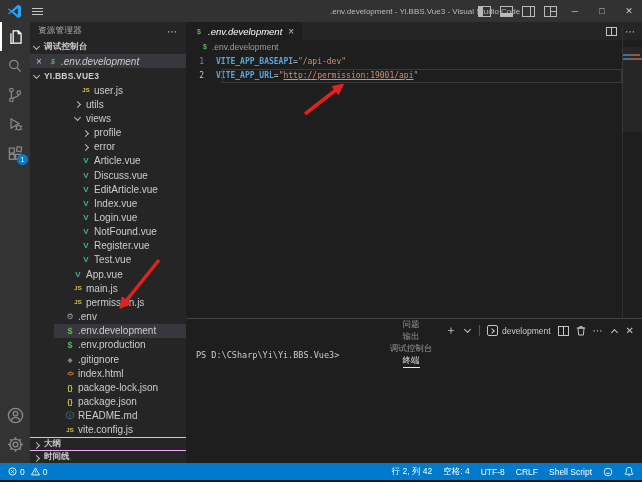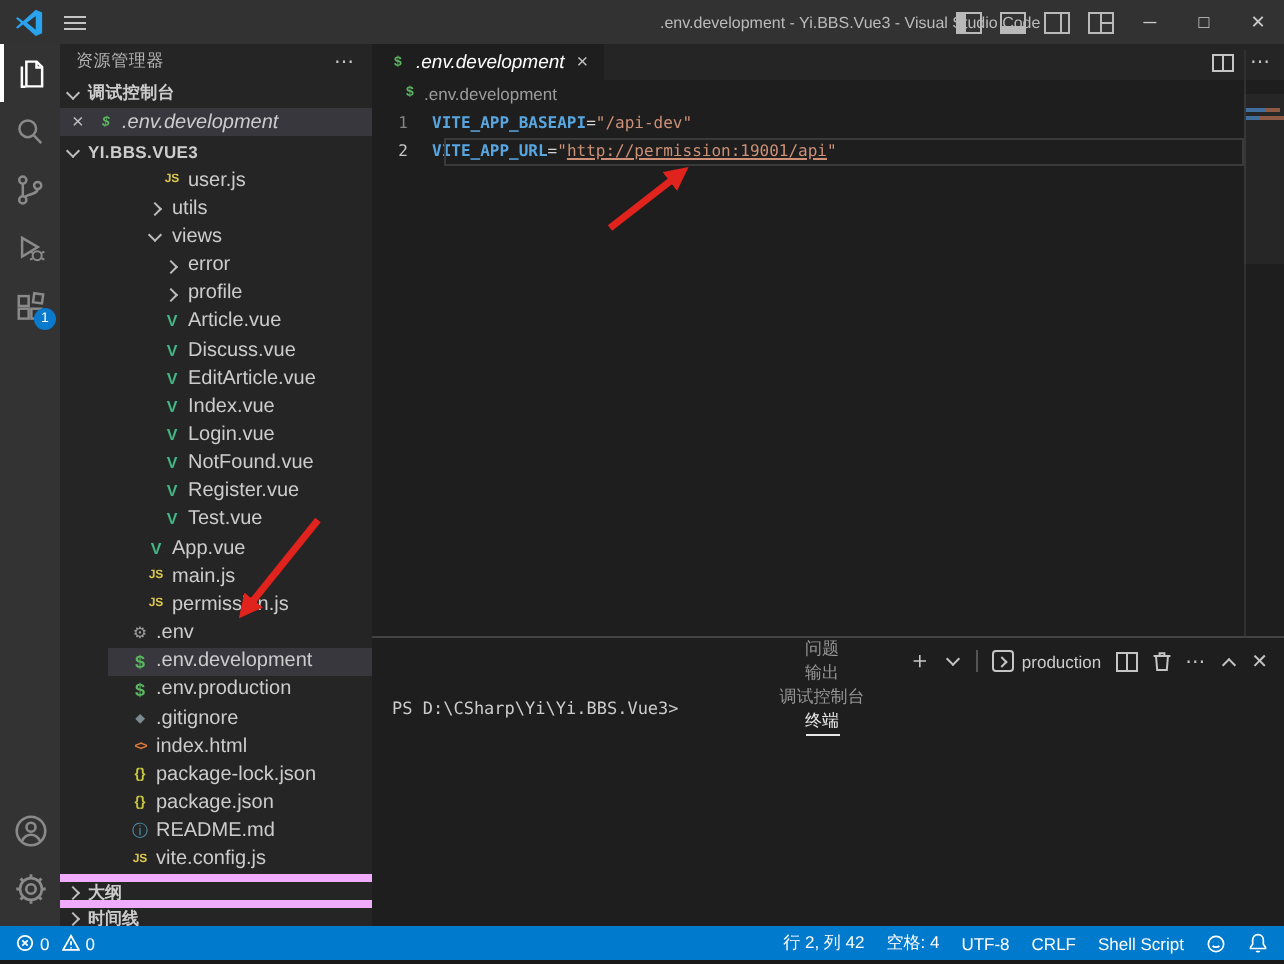--- a/index.html
+++ b/index.html
@@ -55,21 +55,21 @@
   .proj-head { height:15px; }
   .tree { flex:1; display:flex; flex-direction:column; overflow:hidden; position:relative; }
   .tree-row { flex:1 0 0; display:flex; align-items:center; white-space:nowrap;margin-left:24px; }
   .tree-row.selected { background:#37373d; }
   .tree-row .tlabel { margin-left:3px; color:#cccccc; }
   .ind-1 { padding-left:11px; } .ind-2 { padding-left:19px; } .ind-3 { padding-left:27px; }
   .ficon { width:10px; text-align:center; font-weight:bold; font-size:7px; flex:0 0 auto; }
   .i-js { font-size:6px; } .i-vue { font-size:8px; } .i-gear { font-size:8px; font-weight:normal; }
   .i-shell { font-size:9px; } .i-diamond { font-size:6px; } .i-html { font-size:6.5px; letter-spacing:-1px; }
   .i-json { font-size:7px; } .i-info { font-size:8px; font-weight:normal; }
-  .sb-bottom-sec { height:13px; border-top:4px solid #f0abfc; display:flex; align-items:flex-start; padding-left:2px;
+  .sb-bottom-sec { height:13px; border-top:1px solid #f0abfc; display:flex; align-items:flex-end; padding-left:2px;
     font-size:8.5px; font-weight:bold; color:#cccccc; }
 
   
   .editorpane { flex:1; display:flex; flex-direction:column; position:relative; background:#1e1e1e; }
   .tabbar { height:18px; background:#252526; display:flex; align-items:stretch; position:relative; }
   .tab { background:#1e1e1e; display:flex; align-items:center; padding:0 8px; font-size:9.5px; color:#ffffff; }
   .tab .tab-label { font-style:italic; margin:0 6px 0 4px; }
   .tab .tab-close { color:#c0c0c0; font-size:10px; }
   .tab-actions { position:absolute; right:6px; top:0; height:18px; display:flex; align-items:center; color:#c5c5c5; }
   .split-ic { width:11px; height:9px; border:1px solid #c5c5c5; position:relative; margin-right:8px; }
@@ -248,26 +248,26 @@
             <span class="tlabel">utils</span>
           </div>
           <div class="tree-row ind-2">
             <span class="chev down"></span>
 
             <span class="tlabel">views</span>
           </div>
           <div class="tree-row ind-3">
             <span class="chev right"></span>
 
+            <span class="tlabel">profile</span>
+          </div>
+          <div class="tree-row ind-3">
+            <span class="chev right"></span>
+
             <span class="tlabel">error</span>
-          </div>
-          <div class="tree-row ind-3">
-            <span class="chev right"></span>
-
-            <span class="tlabel">profile</span>
           </div>
           <div class="tree-row ind-3">
 
             <span class="ficon i-vue" style="color: rgb(65, 184, 131);">V</span>
             <span class="tlabel">Article.vue</span>
           </div>
           <div class="tree-row ind-3">
 
             <span class="ficon i-vue" style="color: rgb(65, 184, 131);">V</span>
             <span class="tlabel">Discuss.vue</span>
@@ -429,21 +429,21 @@
             <div class="ptab active">
               <span>终端</span>
             </div>
           </div>
         <div class="panel-toolbar">
           <div class="pt-plus">＋</div>
           <div class="pt-chevdown"></div>
           <div class="pt-sep"></div>
           <div class="term-chip">
             <span class="chip-ic"></span>
-            <span class="chip-label">production</span>
+            <span class="chip-label">development</span>
           </div>
           <div class="pt-ic">
             <svg width="11" height="10" viewBox="0 0 11 10">
                 <rect x="0.5" y="0.5" width="10" height="9"></rect>
                 <path d="M5.5 0.5 v9"></path>
               </svg>
           </div>
           <div class="pt-ic">
             <svg width="10" height="11" viewBox="0 0 10 11">
                 <path d="M2 3 h6 l-0.6 7 h-4.8 z"></path>

